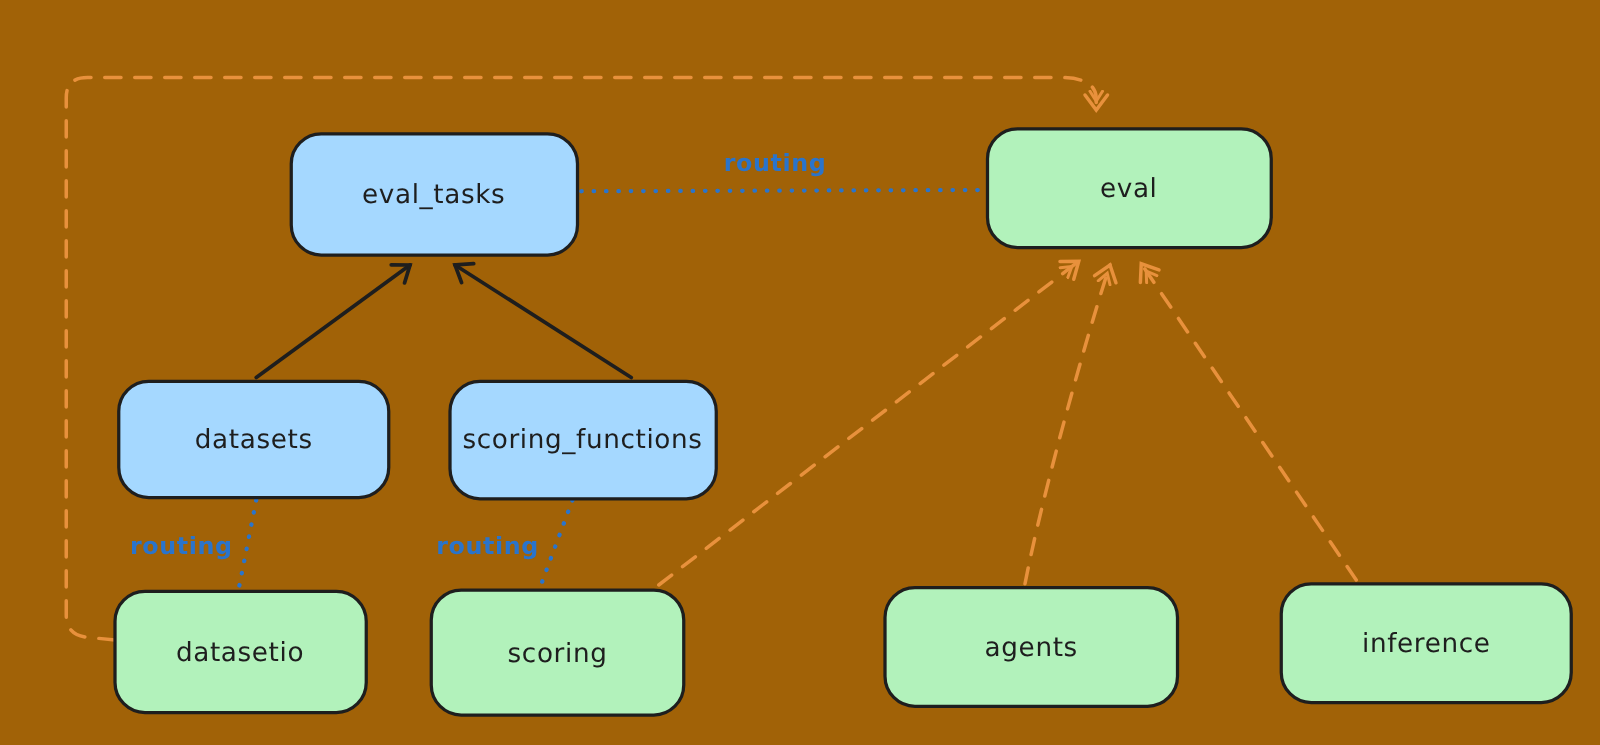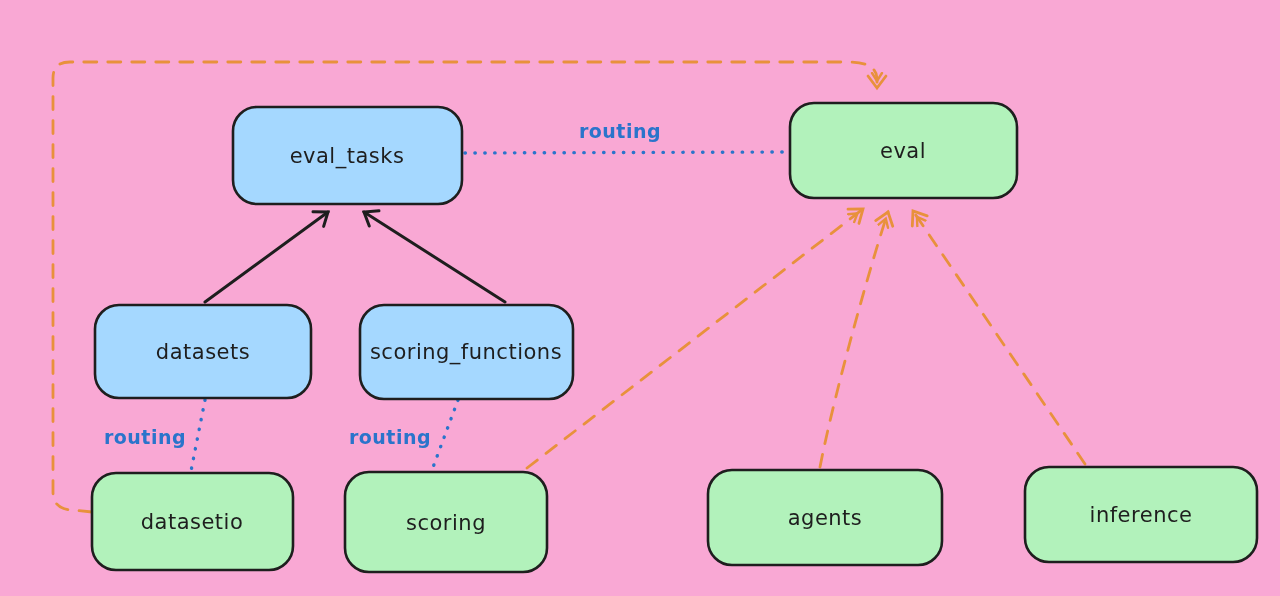--- a/index.html
+++ b/index.html
@@ -7,21 +7,21 @@
     padding: 0;
     background: #ffffff;
     width: 1280px;
     height: 596px;
     overflow: hidden;
   }
   .canvas-wrap {
     position: relative;
     width: 1280px;
     height: 596px;
-    background: #f9a8d4;
+    background: #a16207;
   }
   svg { display: block; }
   .node-box {
     stroke: #1e1e1e;
     stroke-width: 2.6;
     stroke-linejoin: round;
   }
   .node-label {
     font-family: "DejaVu Sans", sans-serif;
     font-size: 21px;

